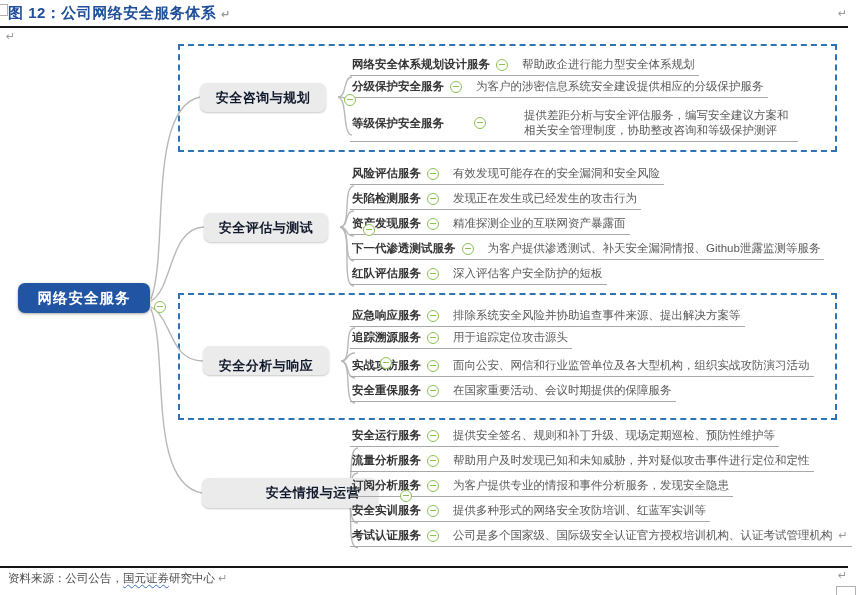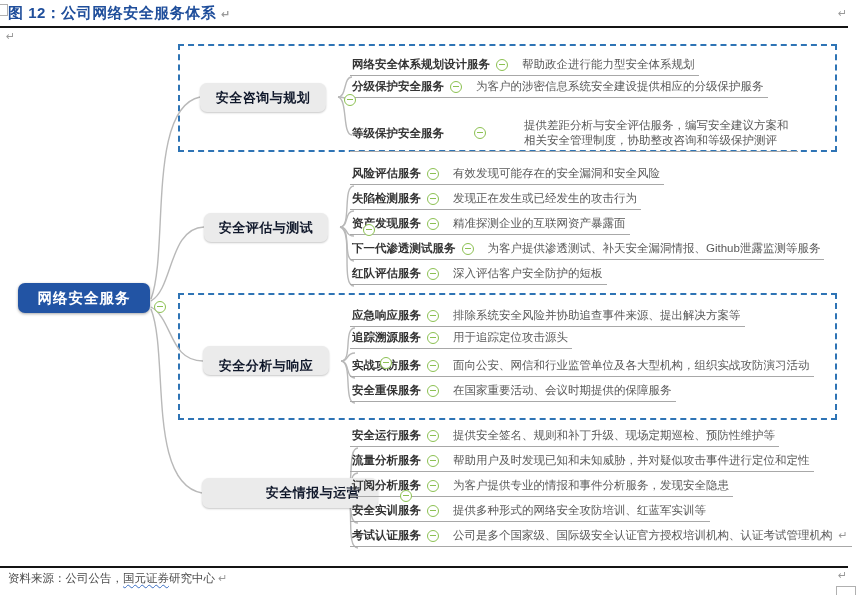--- a/index.html
+++ b/index.html
@@ -116,21 +116,21 @@
   <div class="abs leaf" style="top:57px;">
     <span class="llab">网络安全体系规划设计服务</span>
     <span class="micon"></span>
     <span class="ldesc">帮助政企进行能力型安全体系规划</span>
   </div>
   <div class="abs leaf" style="top:79px;">
     <span class="llab">分级保护安全服务</span>
     <span class="micon"></span>
     <span class="ldesc">为客户的涉密信息系统安全建设提供相应的分级保护服务</span>
   </div>
-  <div class="abs leaf two" style="top:118px;gap:24px;">
+  <div class="abs leaf two" style="top:108px;gap:24px;">
     <span class="llab">等级保护安全服务</span>
     <span class="micon"></span>
     <span class="ldesc">提供差距分析与安全评估服务，编写安全建议方案和相关安全管理制度，协助整改咨询和等级保护测评</span>
   </div>
 
   
   <div class="abs leaf" style="top:166px;">
     <span class="llab">风险评估服务</span>
     <span class="micon"></span>
     <span class="ldesc">有效发现可能存在的安全漏洞和安全风险</span>

